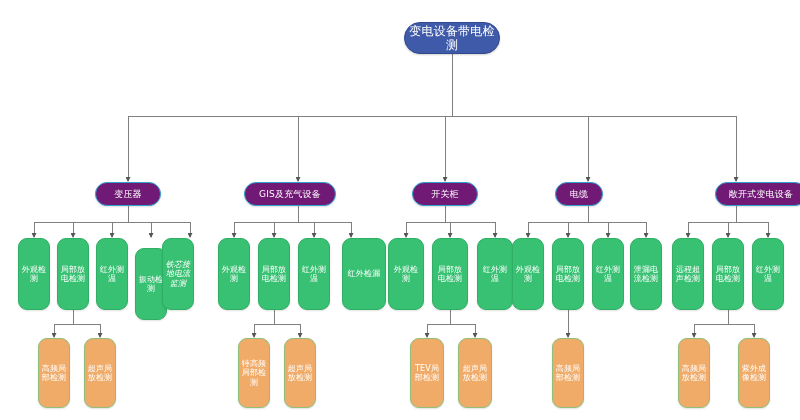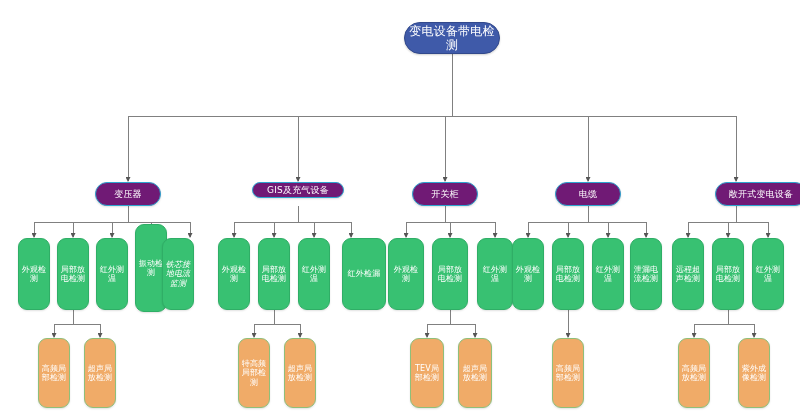--- a/index.html
+++ b/index.html
@@ -139,42 +139,42 @@
       </g>
   </svg>
 
   <div id="node-layer">
       <div class="node node-root" style="left: 404px; top: 22px; width: 96px; height: 32px;">
         <span class="node-label">变电设备带电检测</span>
       </div>
       <div class="node node-l2" style="left: 95px; top: 182px; width: 66px; height: 24px;">
         <span class="node-label">变压器</span>
       </div>
-      <div class="node node-l2" style="left: 252px; top: 182px; width: 92px; height: 16px;">
+      <div class="node node-l2" style="left: 244px; top: 182px; width: 92px; height: 24px;">
         <span class="node-label">GIS及充气设备</span>
       </div>
       <div class="node node-l2" style="left: 412px; top: 182px; width: 66px; height: 24px;">
         <span class="node-label">开关柜</span>
       </div>
-      <div class="node node-l2" style="left: 555px; top: 182px; width: 66px; height: 24px;">
+      <div class="node node-l2" style="left: 555px; top: 182px; width: 48px; height: 24px;">
         <span class="node-label">电缆</span>
       </div>
       <div class="node node-l2" style="left: 684px; top: 182px; width: 92px; height: 24px; margin-left: 31px;">
         <span class="node-label">敞开式变电设备</span>
       </div>
       <div class="node node-l3" style="left: 18px; top: 238px; width: 32px; height: 72px;">
         <span class="node-label">外观检测</span>
       </div>
       <div class="node node-l3" style="left: 57px; top: 238px; width: 32px; height: 72px;">
         <span class="node-label">局部放电检测</span>
       </div>
       <div class="node node-l3" style="left: 96px; top: 238px; width: 32px; height: 72px;">
         <span class="node-label">红外测温</span>
       </div>
-      <div class="node node-l3" style="left: 135px; top: 224px; width: 32px; height: 88px;">
+      <div class="node node-l3" style="left: 135px; top: 248px; width: 32px; height: 72px;">
         <span class="node-label">振动检测</span>
       </div>
       <div class="node node-l3" style="left: 162px; top: 238px; width: 32px; height: 72px; font-style: italic;">
         <span class="node-label">铁芯接地电流监测</span>
       </div>
       <div class="node node-l3" style="left: 218px; top: 238px; width: 32px; height: 72px;">
         <span class="node-label">外观检测</span>
       </div>
       <div class="node node-l3" style="left: 258px; top: 238px; width: 32px; height: 72px;">
         <span class="node-label">局部放电检测</span>

